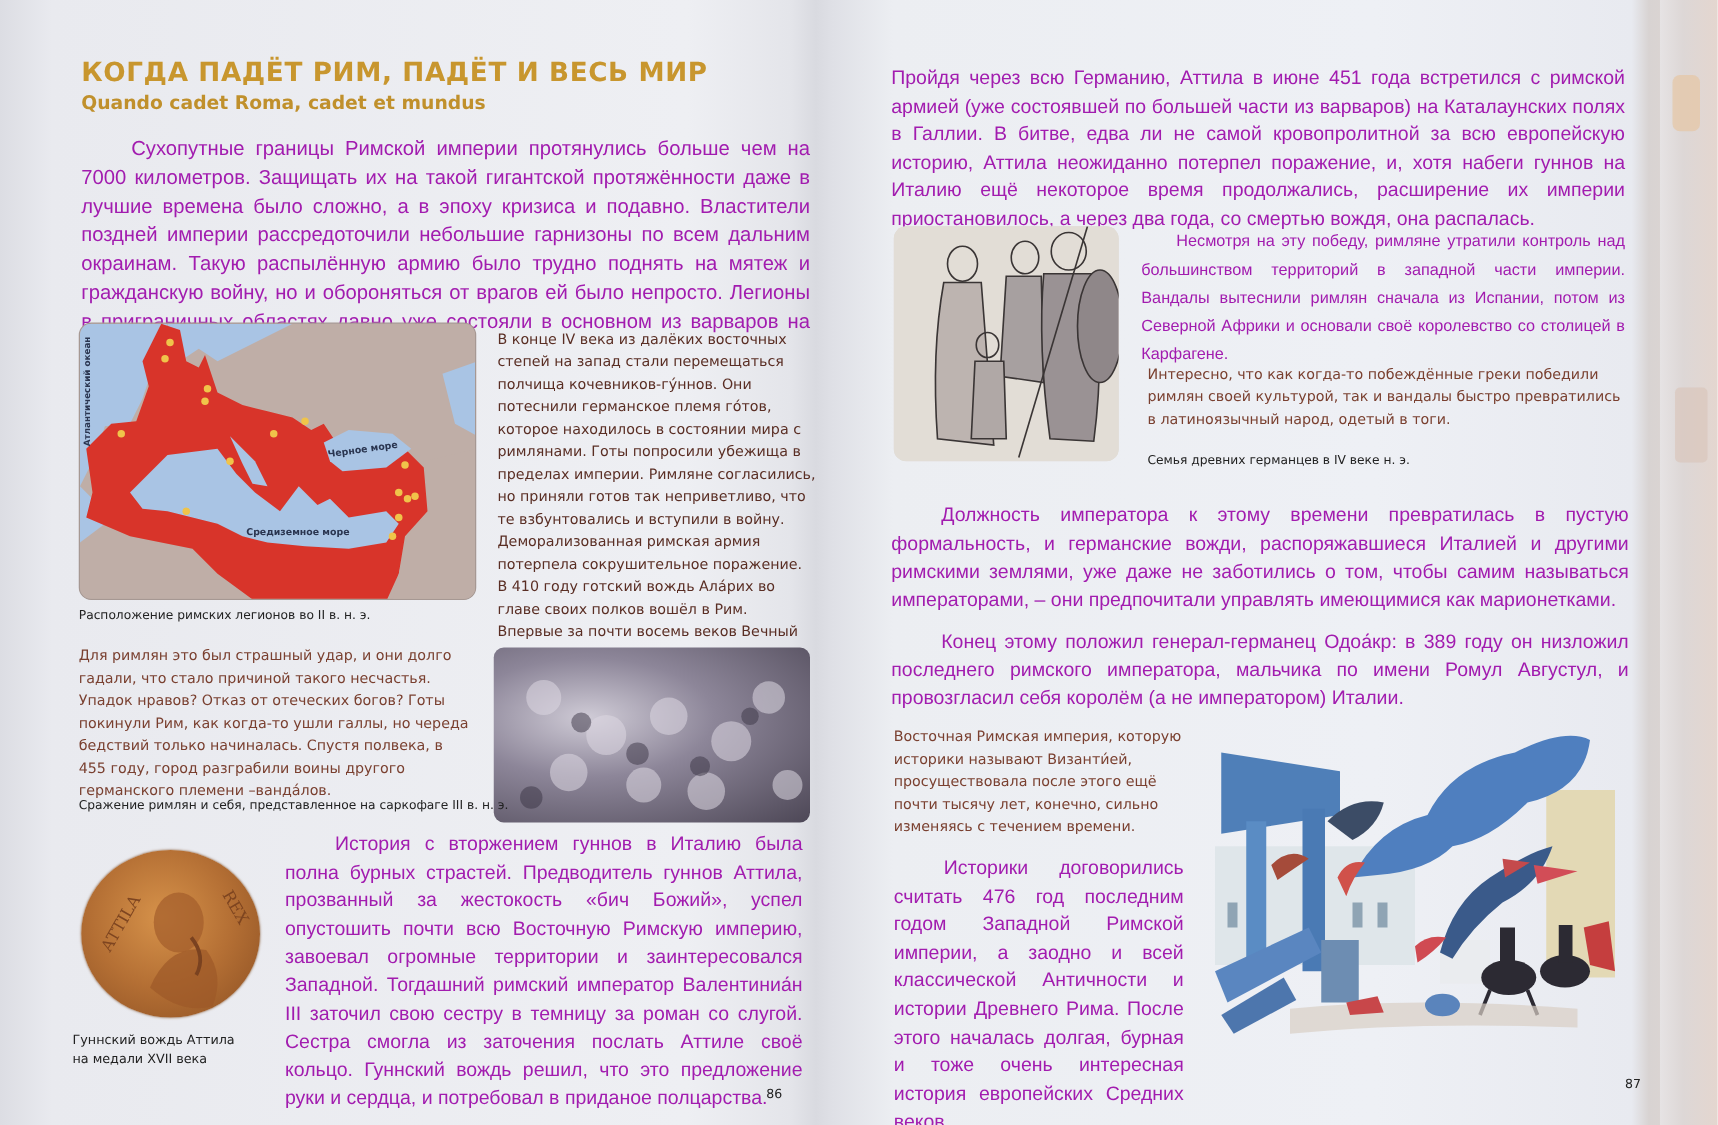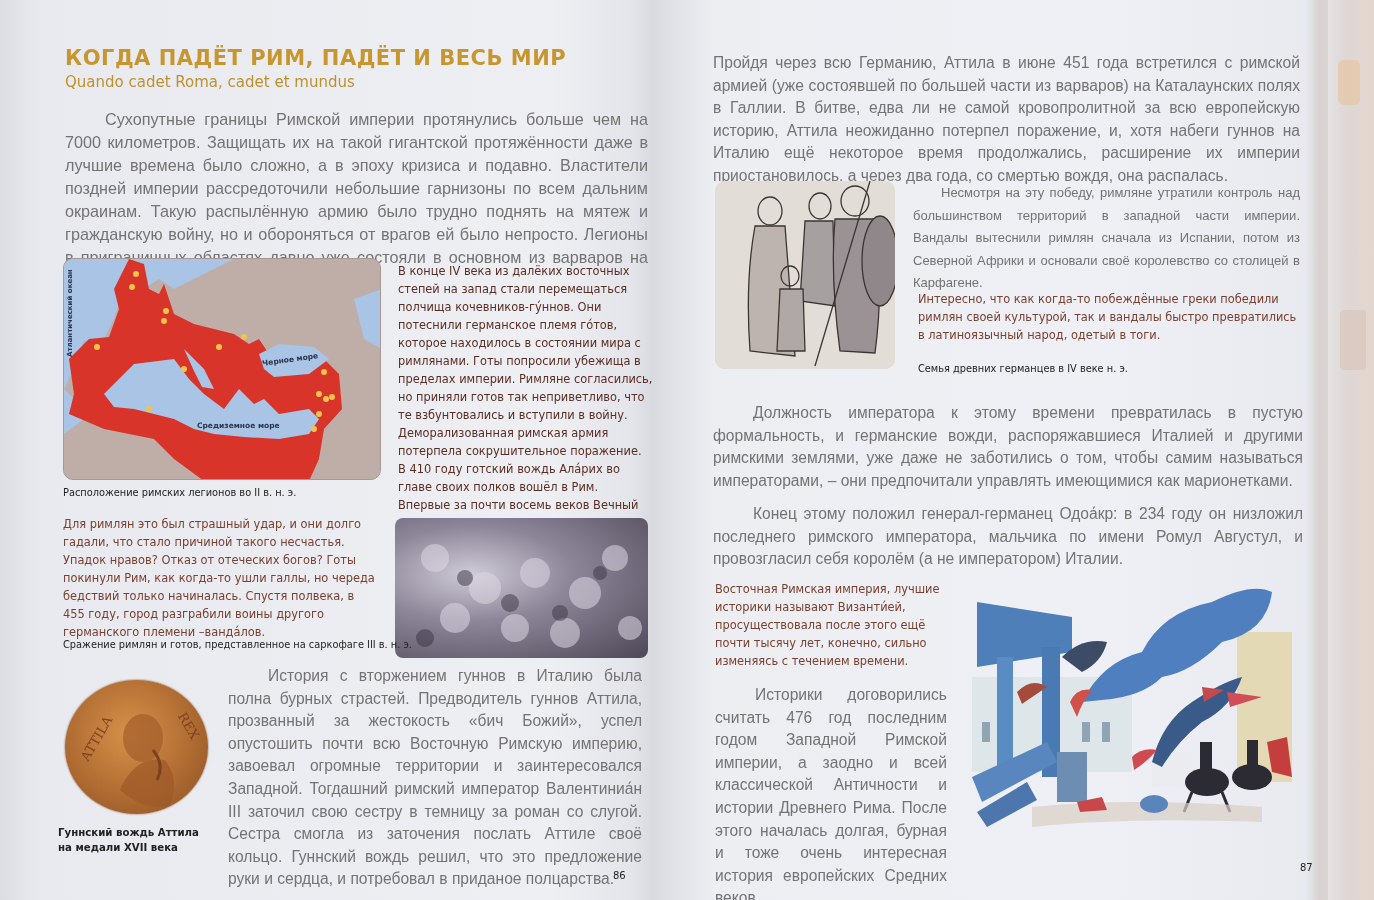--- a/index.html
+++ b/index.html
@@ -26,27 +26,27 @@
     background: #d8c3b8; opacity: .6; border-radius: 4px;
   }
 
   .title-ru {
     position: absolute; left: 65px; top: 46px;
     font-family: "DejaVu Sans", sans-serif; font-weight: bold;
     font-size: 21px; letter-spacing: 0.5px; color: #c8962e; text-transform: uppercase;
   }
   .title-la {
     position: absolute; left: 65px; top: 73px;
-    font-family: "DejaVu Sans", sans-serif; font-weight: normal;
+    font-family: "DejaVu Sans", sans-serif; font-weight: bold;
     font-size: 15px; color: #c0902c;
   }
 
   .body-text {
     position: absolute; font-family: "Liberation Sans", sans-serif;
-    font-size: 16.2px; line-height: 23px; color: #737373; text-align: justify;
+    font-size: 16.2px; line-height: 23px; color: #a21caf; text-align: justify;
     hyphens: manual;
   }
   .side-text {
     position: absolute; font-family: "DejaVu Sans", sans-serif;
     font-size: 11.4px; line-height: 18px; color: #6a3a2a; text-align: left;
   }
   .side-text.dark { color: #3a2a2a; }
   .caption {
     position: absolute; font-family: "DejaVu Sans", sans-serif;
     font-size: 9.8px; line-height: 15px; color: #222;
@@ -153,32 +153,32 @@
       </g>
       <g fill="#3a3444" opacity=".5">
         <circle cx="70" cy="60" r="8"></circle>
           <circle cx="115" cy="85" r="9"></circle>
           <circle cx="165" cy="95" r="8"></circle>
         <circle cx="205" cy="55" r="7"></circle>
           <circle cx="30" cy="120" r="9"></circle>
       </g>
     </svg>
   </div>
-  <div class="caption" style="left:63px; top:637px;">Сражение римлян и готов, представленное на саркофаге III в. н. э.</div>
+  <div class="caption" style="left:63px; top:637px;">Сражение римлян и себя, представленное на саркофаге III в. н. э.</div>
 
   <div class="medal">
     <svg width="143" height="134" viewBox="0 0 143 134">
       <ellipse cx="78" cy="58" rx="20" ry="24" fill="#a35d2b" opacity=".7"></ellipse>
       <path d="M55 110 Q70 75 100 80 Q115 100 105 125 Q80 132 55 110 Z" fill="#9c5828" opacity=".7"></path>
       <path d="M88 70 Q100 85 92 100" stroke="#7a4220" stroke-width="3" fill="none"></path>
       <text x="16" y="70" font-family="DejaVu Serif, serif" font-size="13" fill="#7e4520" transform="rotate(-60 30 70)">ATTILA</text>
       <text x="110" y="40" font-family="DejaVu Serif, serif" font-size="13" fill="#7e4520" transform="rotate(60 115 40)">REX</text>
     </svg>
   </div>
-  <div class="caption" style="left:58px; top:825px; font-size:10.2px;font-weight:bold;">
+  <div class="caption" style="left:58px; top:825px; font-size:10.2px;">
     <div>Гуннский вождь Аттила</div>
     <div>на медали XVII века</div>
   </div>
 
   <p class="body-text indent" style="left:228px; top:665px; width:414px; font-size:15.6px; line-height:22.6px;">История с вторжением гуннов в Италию была полна бурных страстей. Предводитель гуннов Аттила, прозванный за жестокость «бич Божий», успел опустошить почти всю Восточную Римскую империю, завоевал огромные территории и заинтересовался Западной. Тогдашний римский император Валентиниа́н III заточил свою сестру в темницу за роман со слугой. Сестра смогла из заточения послать Аттиле своё кольцо. Гуннский вождь решил, что это предложение руки и сердца, и потребовал в приданое полцарства.</p>
 
   <div class="page-num" style="left:613px; top:870px;">86</div>
 </div>
 
 <div class="page page-right"></div>
@@ -204,23 +204,23 @@
 </div>
 
 <p class="body-text" style="left:913px; top:182px; width:387px; font-size:13px; line-height:22.6px; text-indent:28px;">Несмотря на эту победу, римляне утратили контроль над большинством территорий в западной части империи. Вандалы вытеснили римлян сначала из Испании, потом из Северной Африки и основали своё королевство со столицей в Карфагене.</p>
 
 <p class="side-text" style="left:918px; top:290px; width:385px; color:#7a4030;">Интересно, что как когда-то побеждённые греки победили римлян своей культурой, так и вандалы быстро превратились в латиноязычный народ, одетый в тоги.</p>
 
 <div class="caption" style="left:918px; top:361px;text-align:center;">Семья древних германцев в IV веке н. э.</div>
 
 <p class="body-text indent" style="left:713px; top:402px; width:590px; font-size:15.6px; line-height:22.6px;">Должность императора к этому времени превратилась в пустую формальность, и германские вожди, распоряжавшиеся Италией и другими римскими землями, уже даже не заботились о том, чтобы самим называться императорами, – они предпочитали управлять имеющимися как марионетками.</p>
 
-<p class="body-text indent" style="left:713px; top:503px; width:590px; font-size:15.6px; line-height:22.6px;">Конец этому положил генерал-германец Одоа́кр: в 234 году он низложил последнего римского императора, мальчика по имени Ромул Августул, и провозгласил себя королём (а не императором) Италии.</p>
-
-<p class="side-text" style="left:715px; top:580px; width:235px; color:#7a4030;">Восточная Римская империя, лучшие историки называют Византи́ей, просуществовала после этого ещё почти тысячу лет, конечно, сильно изменяясь с течением времени.</p>
+<p class="body-text indent" style="left:713px; top:503px; width:590px; font-size:15.6px; line-height:22.6px;">Конец этому положил генерал-германец Одоа́кр: в 389 году он низложил последнего римского императора, мальчика по имени Ромул Августул, и провозгласил себя королём (а не императором) Италии.</p>
+
+<p class="side-text" style="left:715px; top:580px; width:235px; color:#7a4030;">Восточная Римская империя, которую историки называют Византи́ей, просуществовала после этого ещё почти тысячу лет, конечно, сильно изменяясь с течением времени.</p>
 
 <p class="body-text indent" style="left:715px; top:684px; width:232px; font-size:15.6px; line-height:22.6px;">Историки договорились считать 476 год последним годом Западной Римской империи, а заодно и всей классической Античности и истории Древнего Рима. После этого началась долгая, бурная и тоже очень интересная история европейских Средних веков.</p>
 
 <div class="fall-img">
   <svg width="330" height="275" viewBox="0 0 330 275">
 
     <rect x="10" y="105" width="160" height="95" fill="#dfe6ea"></rect>
     <g fill="#8fa4b4">
       <rect x="20" y="150" width="8" height="20"></rect>
         <rect x="40" y="150" width="8" height="20"></rect>

